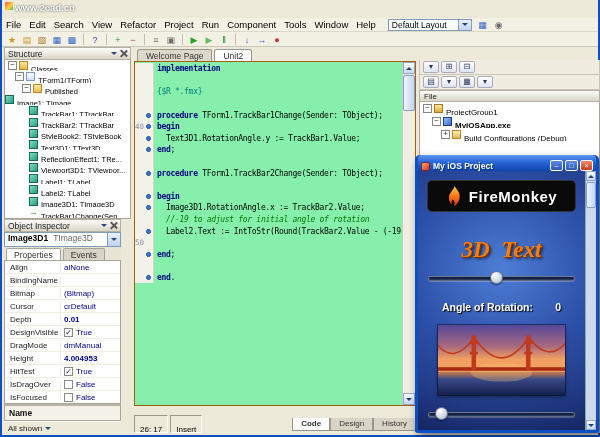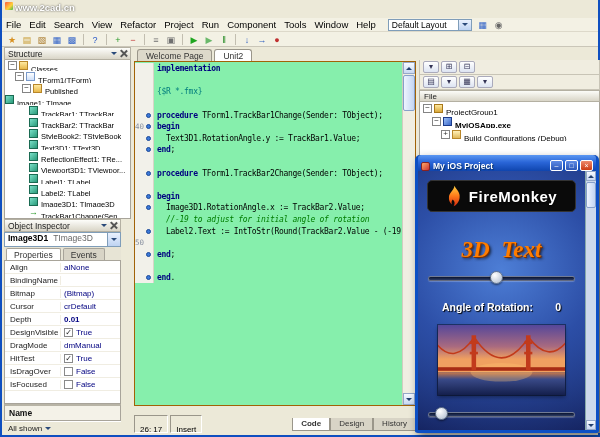--- a/index.html
+++ b/index.html
@@ -390,20 +390,26 @@
           <span class="prop-name">DesignVisible</span>
           <span class="prop-value">
             <span class="prop-check">✓</span>
             <span class="val-text">True</span>
           </span>
         </div>
         <div class="prop-row">
           <span class="prop-name">DragMode</span>
           <span class="prop-value">
             <span class="val-text">dmManual</span>
+          </span>
+        </div>
+        <div class="prop-row">
+          <span class="prop-name">Height</span>
+          <span class="prop-value bold">
+            <span class="val-text">4.004953</span>
           </span>
         </div>
         <div class="prop-row">
           <span class="prop-name">HitTest</span>
           <span class="prop-value">
             <span class="prop-check">✓</span>
             <span class="val-text">True</span>
           </span>
         </div>
         <div class="prop-row">

